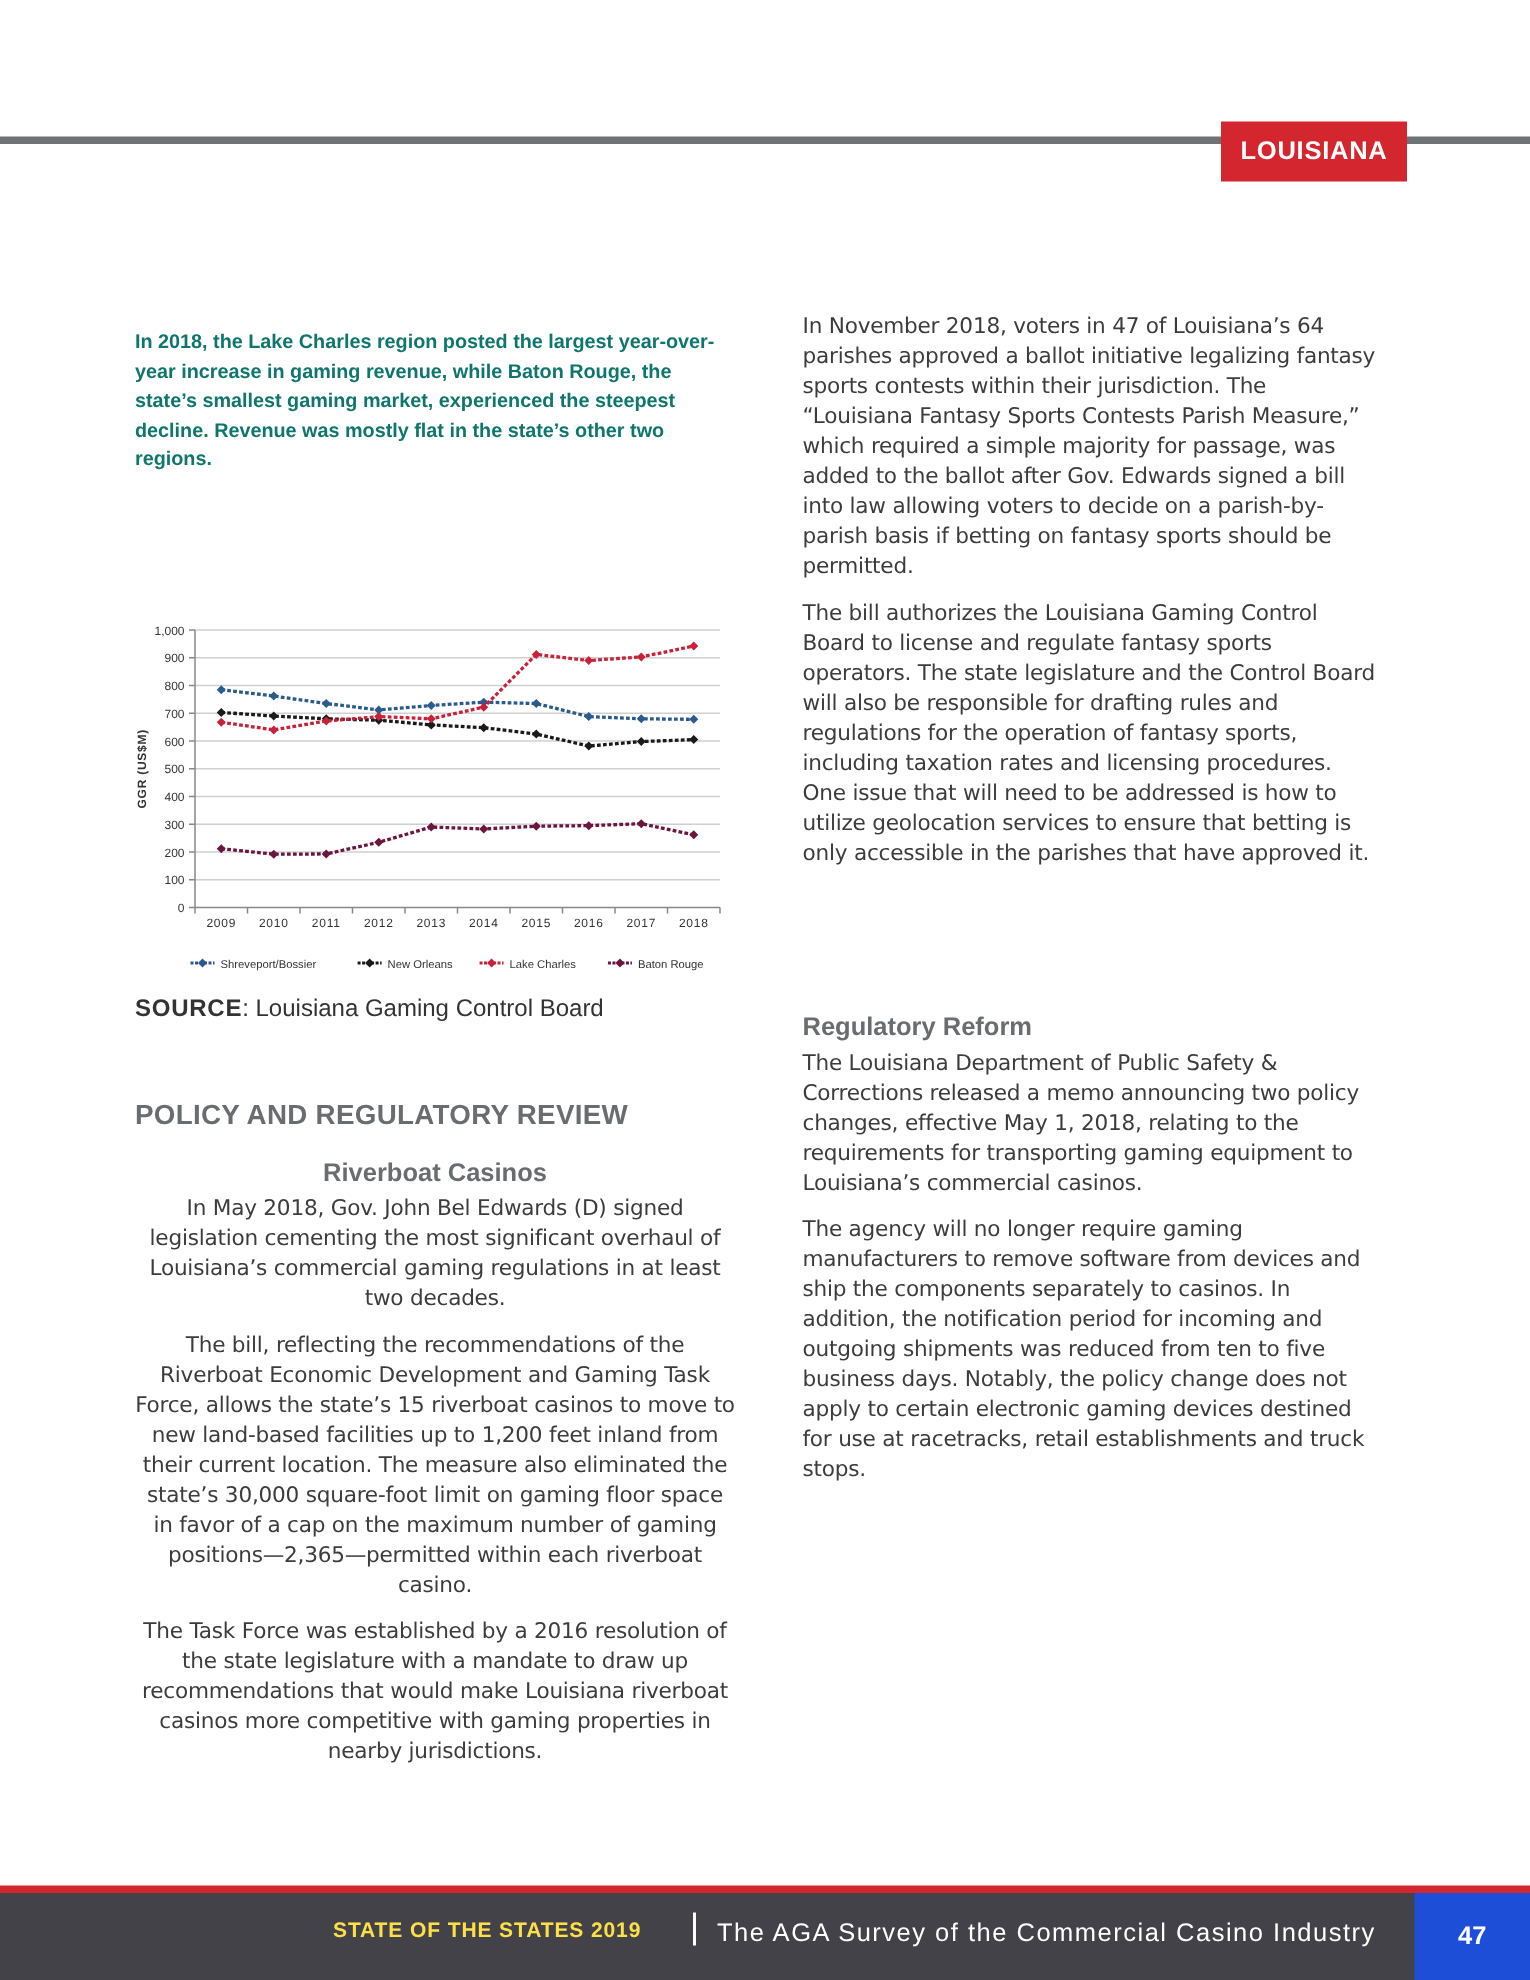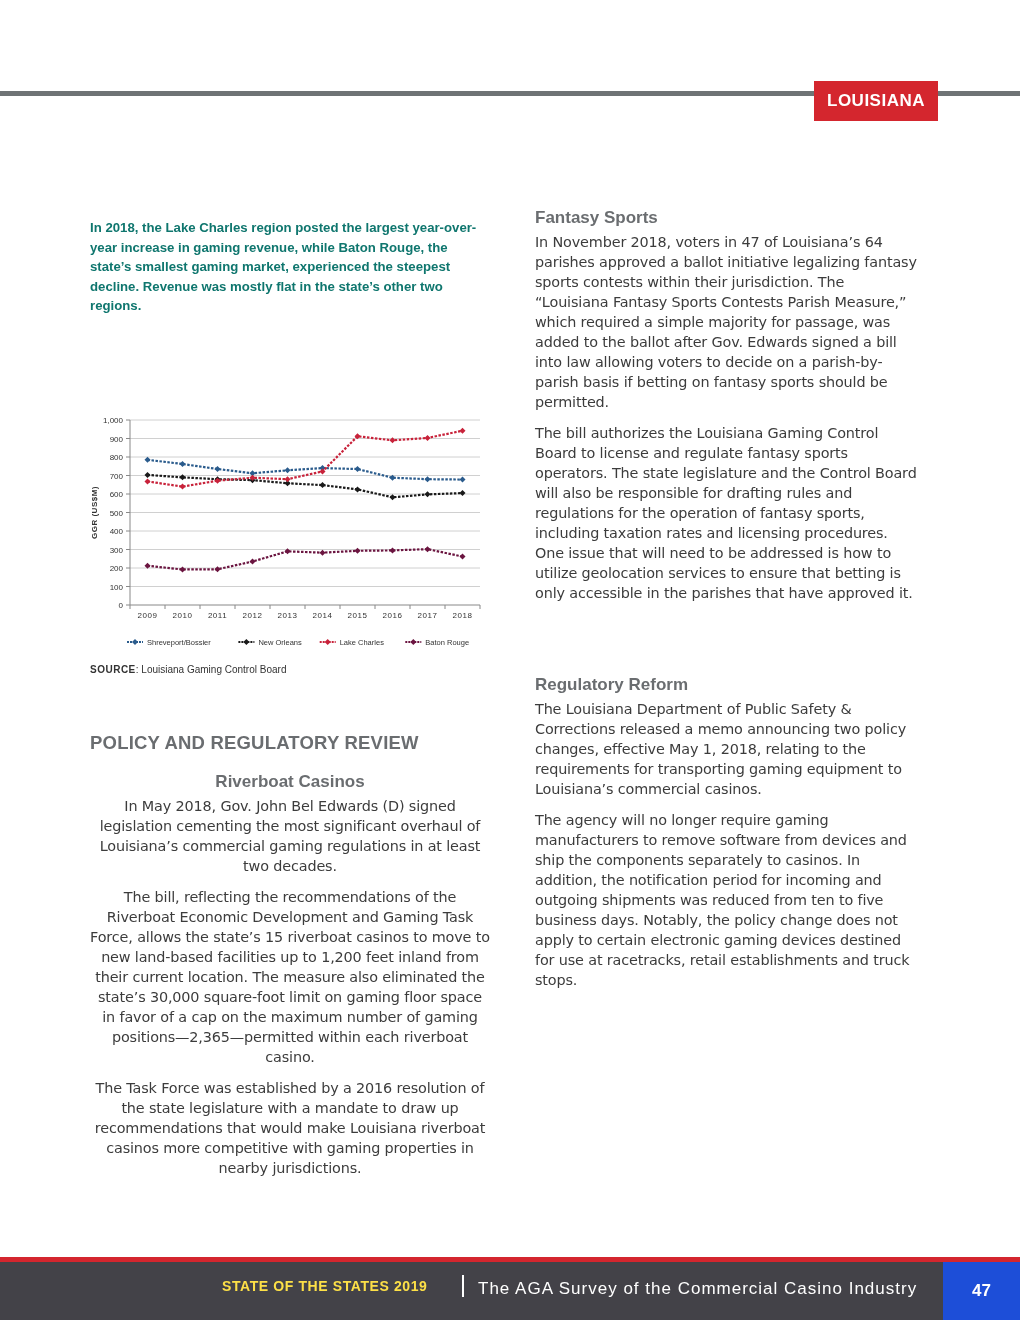--- a/index.html
+++ b/index.html
@@ -31,21 +31,21 @@
     font-family: "Liberation Sans", sans-serif;
   }
   .chart-desc {
     font-family: "Liberation Sans", sans-serif; font-weight: bold;
     font-size: 13.2px; line-height: 19.5px; color: #0f766e; margin: 10px 0 0 0;
   }
   .chart-wrap { position: absolute; left: 85px; top: 410px; width: 405px; height: 250px; }
   .chart-wrap svg { position: absolute; left: 0; top: 0; }
   .source {
     position: absolute; left: 90px; top: 664px;
-    font-size: 10px; color: #333; font-family: "Liberation Sans", sans-serif;
+    font-size: 16px; color: #333; font-family: "Liberation Sans", sans-serif;
   }
   .source b { font-weight: bold; letter-spacing: 0.5px; }
 
   .section-heading {
     position: absolute; left: 90px; top: 732px;
     font-family: "Liberation Sans", sans-serif; font-weight: bold;
     font-size: 18.5px; color: #6a6d70; letter-spacing: 0.2px;
   }
   .sub-heading {
     font-family: "Liberation Sans", sans-serif; font-weight: bold;
@@ -212,21 +212,20 @@
 <div class="section-heading">POLICY AND REGULATORY REVIEW</div>
 
 <div class="left-body">
   <p class="sub-heading">Riverboat Casinos</p>
   <p class="body-p">In May 2018, Gov. John Bel Edwards (D) signed legislation cementing the most significant overhaul of Louisiana’s commercial gaming regulations in at least two decades.</p>
   <p class="body-p">The bill, reflecting the recommendations of the Riverboat Economic Development and Gaming Task Force, allows the state’s 15 riverboat casinos to move to new land-based facilities up to 1,200 feet inland from their current location. The measure also eliminated the state’s 30,000 square-foot limit on gaming floor space in favor of a cap on the maximum number of gaming positions—2,365—permitted within each riverboat casino.</p>
   <p class="body-p">The Task Force was established by a 2016 resolution of the state legislature with a mandate to draw up recommendations that would make Louisiana riverboat casinos more competitive with gaming properties in nearby jurisdictions.</p>
 </div>
 
 <div class="col-right">
-  <p class="sub-heading">Fantasy Sports</p>
   <p class="body-p">In November 2018, voters in 47 of Louisiana’s 64 parishes approved a ballot initiative legalizing fantasy sports contests within their jurisdiction. The “Louisiana Fantasy Sports Contests Parish Measure,” which required a simple majority for passage, was added to the ballot after Gov. Edwards signed a bill into law allowing voters to decide on a parish-by-parish basis if betting on fantasy sports should be permitted.</p>
   <p class="body-p">The bill authorizes the Louisiana Gaming Control Board to license and regulate fantasy sports operators. The state legislature and the Control Board will also be responsible for drafting rules and regulations for the operation of fantasy sports, including taxation rates and licensing procedures. One issue that will need to be addressed is how to utilize geolocation services to ensure that betting is only accessible in the parishes that have approved it.</p>
 </div>
 
 <div class="right-reg">
   <p class="sub-heading">Regulatory Reform</p>
   <p class="body-p">The Louisiana Department of Public Safety &amp; Corrections released a memo announcing two policy changes, effective May 1, 2018, relating to the requirements for transporting gaming equipment to Louisiana’s commercial casinos.</p>
   <p class="body-p">The agency will no longer require gaming manufacturers to remove software from devices and ship the components separately to casinos. In addition, the notification period for incoming and outgoing shipments was reduced from ten to five business days. Notably, the policy change does not apply to certain electronic gaming devices destined for use at racetracks, retail establishments and truck stops.</p>
 </div>
 

